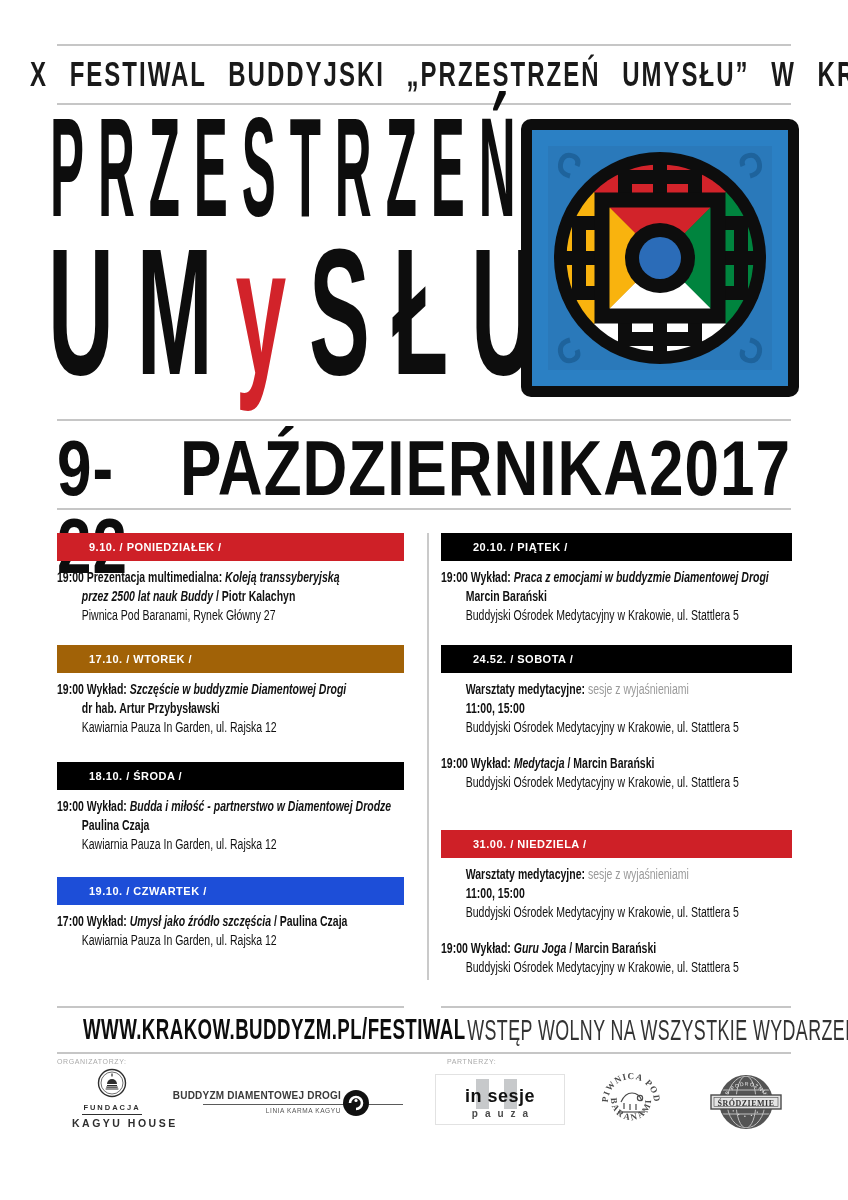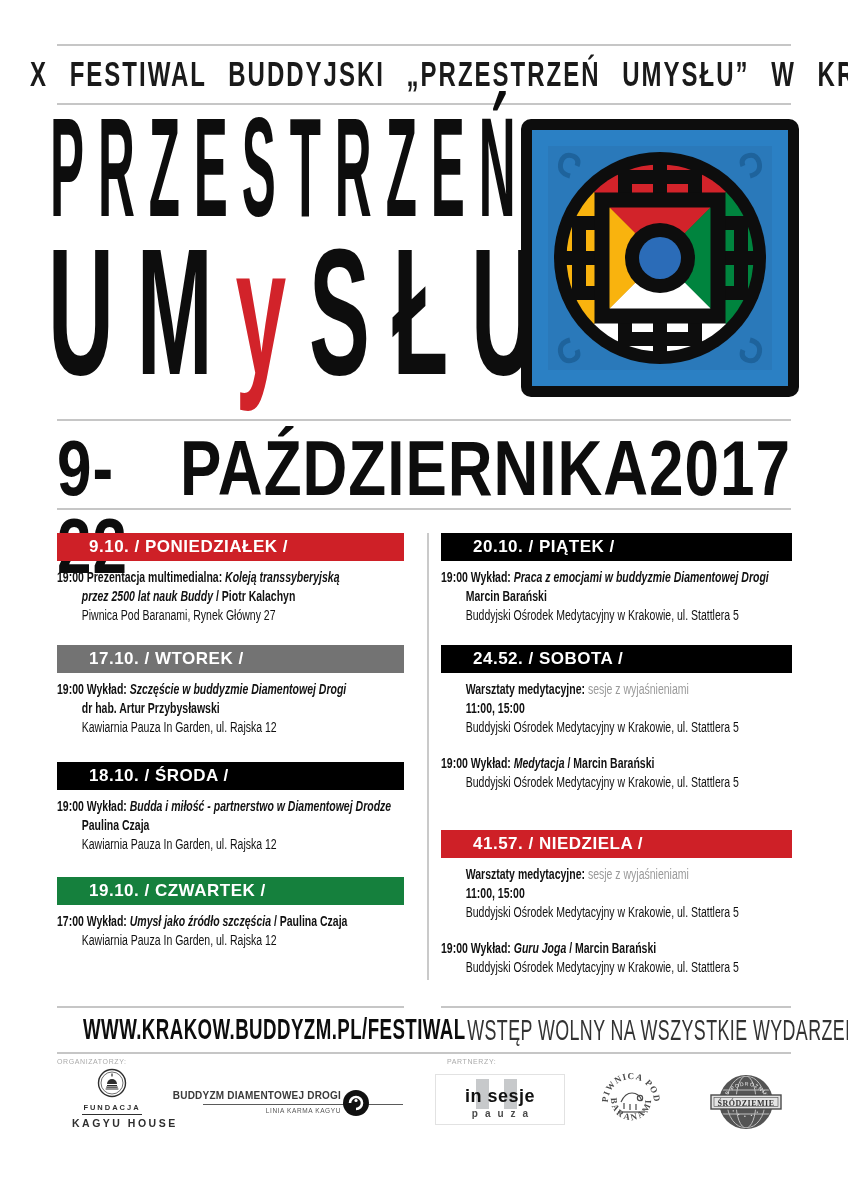--- a/index.html
+++ b/index.html
@@ -26,23 +26,23 @@
     font-weight:bold;font-size:62px;line-height:1;letter-spacing:1px;transform:scaleY(1.25);
     transform-origin:center top;color:#0D0D0D;}
 
   
   .col{position:absolute;top:533px;}
   .col-left{left:57px;width:347px;}
   .col-right{left:441px;width:351px;}
   .divider{position:absolute;left:427px;top:533px;width:2px;height:447px;background:#CACACA;}
   .sec{position:absolute;left:0;right:0;}
   .day-banner{height:28px;display:flex;align-items:center;padding-left:32px;
-    color:#fff;font-weight:bold;font-size:17px;letter-spacing:0.5px;}
-  .red{background:#CE2027}.green{background:#737373}.blue{background:#000000}
-  .yellow{background:#15803d}.black{background:#000000}
+    color:#fff;font-weight:bold;font-size:11px;letter-spacing:0.5px;}
+  .red{background:#CE2027}.green{background:#a16207}.blue{background:#000000}
+  .yellow{background:#1d4ed8}.black{background:#000000}
   .etext{margin-top:7px;font-size:14px;line-height:19px;transform:scaleX(0.75);
     transform-origin:left top;width:133%;}
   .etext p{white-space:nowrap;}
   .hang{padding-left:0;}
   .ind{padding-left:33px;}
   .b{font-weight:bold;}
   .bi{font-weight:bold;font-style:italic;}
   .reg{font-weight:normal;}
   .gray{color:#9A9A9A;font-weight:normal;}
   .block2{margin-top:17px;}
@@ -203,21 +203,21 @@
       <div class="etext">
         <p class="ind"><span class="b">Warsztaty medytacyjne: </span><span class="gray">sesje z wyjaśnieniami</span></p>
         <p class="ind b">11:00, 15:00</p>
         <p class="ind reg">Buddyjski Ośrodek Medytacyjny w Krakowie, ul. Stattlera 5</p>
         <p class="hang block2"><span class="b">19:00 Wykład: </span><span class="bi">Medytacja</span><span class="b"> / Marcin Barański</span></p>
         <p class="ind reg">Buddyjski Ośrodek Medytacyjny w Krakowie, ul. Stattlera 5</p>
       </div>
     </div>
 
     <div class="sec" style="top:297px;">
-      <div class="day-banner red">41.57. / NIEDZIELA /</div>
+      <div class="day-banner red">31.00. / NIEDZIELA /</div>
       <div class="etext">
         <p class="ind"><span class="b">Warsztaty medytacyjne: </span><span class="gray">sesje z wyjaśnieniami</span></p>
         <p class="ind b">11:00, 15:00</p>
         <p class="ind reg">Buddyjski Ośrodek Medytacyjny w Krakowie, ul. Stattlera 5</p>
         <p class="hang block2"><span class="b">19:00 Wykład: </span><span class="bi">Guru Joga</span><span class="b"> / Marcin Barański</span></p>
         <p class="ind reg">Buddyjski Ośrodek Medytacyjny w Krakowie, ul. Stattlera 5</p>
       </div>
     </div>
 
   </div>

